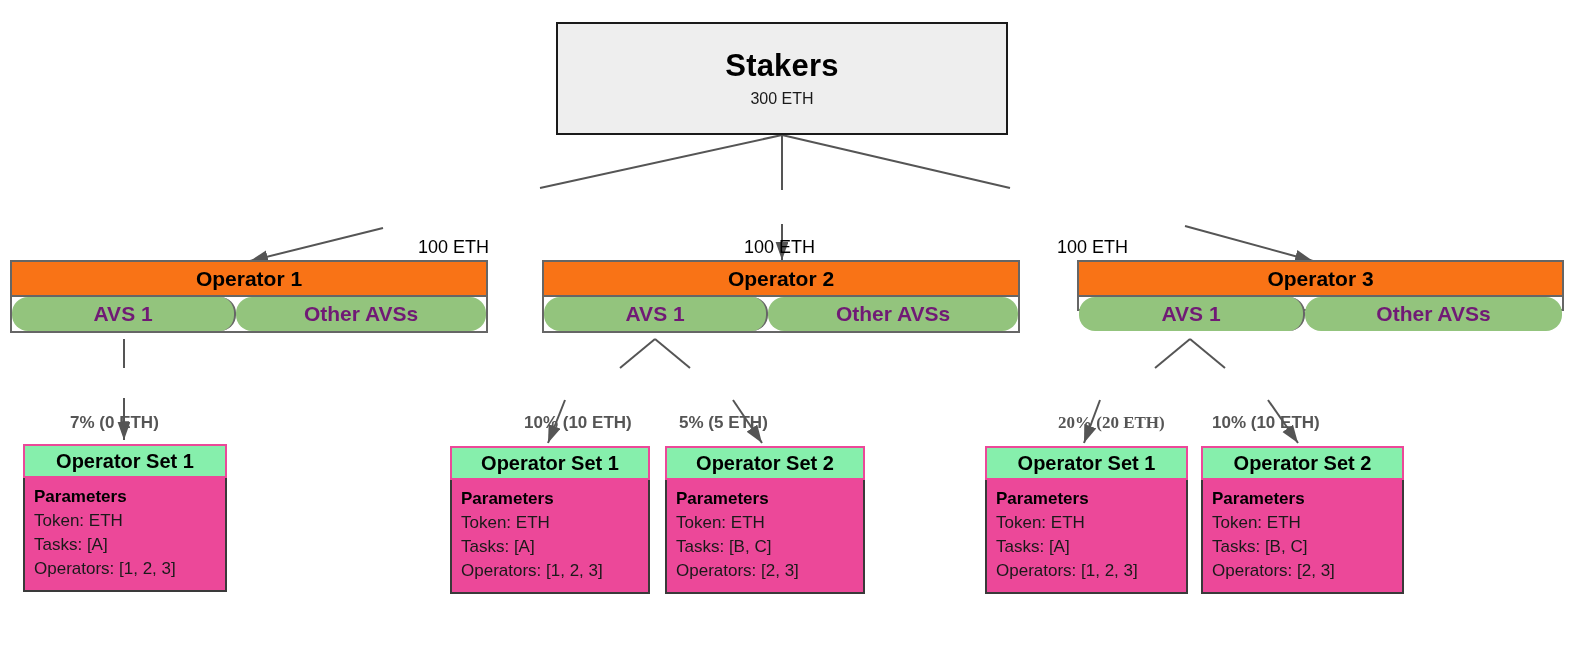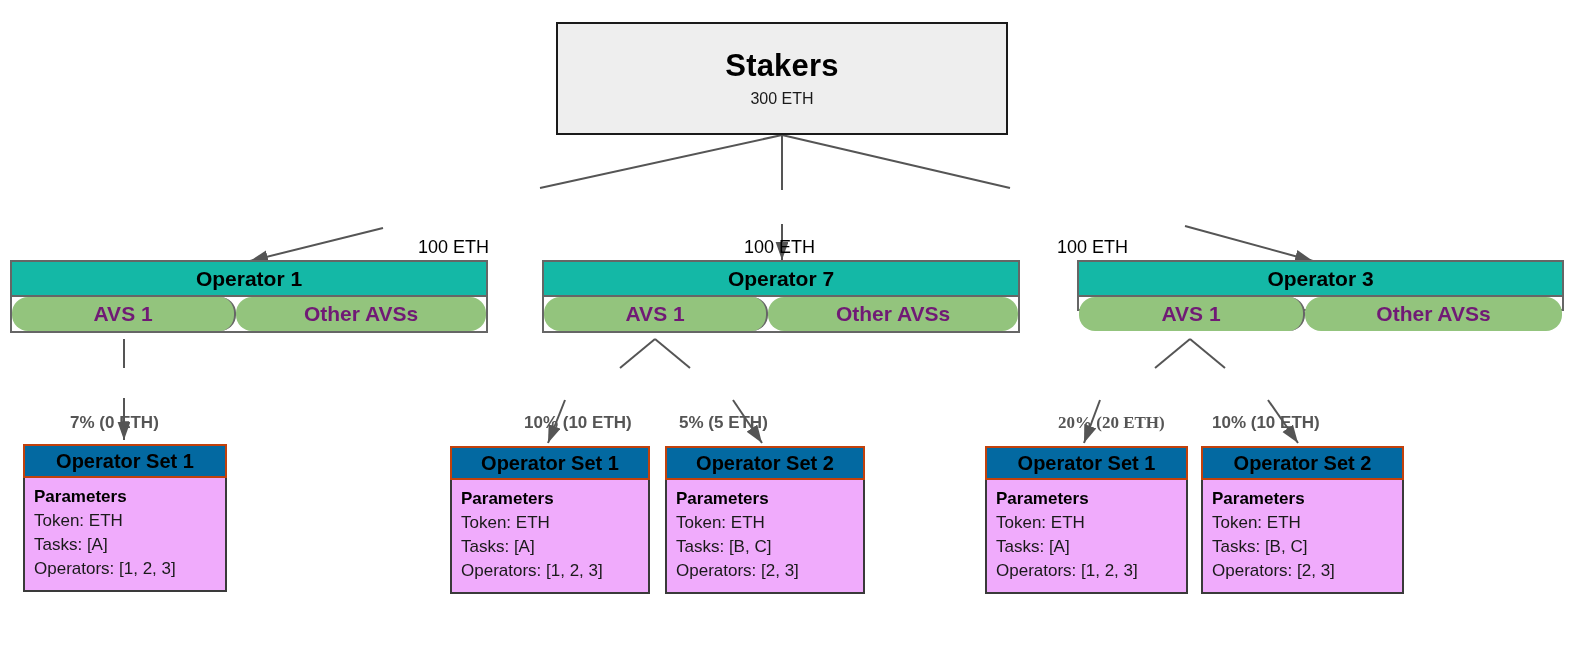--- a/index.html
+++ b/index.html
@@ -57,21 +57,21 @@
   }
 
   
   .operator-box {
     position: absolute;
     box-sizing: border-box;
     border: 2px solid #666666;
   }
   .operator-header {
     height: 35px;
-    background: #14b8a6;
+    background: #f97316;
     border-bottom: 2px solid #666666;
     display: flex;
     align-items: center;
     justify-content: center;
     font-size: 21px;
     font-weight: bold;
     color: #000000;
     box-sizing: border-box;
   }
   .operator-avs-row {
@@ -95,35 +95,35 @@
   }
 
   
   .opset-box {
     position: absolute;
     box-sizing: border-box;
     background: #ffffff;
   }
   .opset-header {
     height: 34px;
-    background: #0369a1;
-    border: 2px solid #c2410c;
+    background: #86efac;
+    border: 2px solid #ec4899;
     box-sizing: border-box;
     display: flex;
     align-items: center;
     justify-content: center;
     font-size: 20px;
     font-weight: bold;
     color: #000000;
   }
   .opset-body {
     border: 2px solid #3a3a3a;
     border-top: none;
     box-sizing: border-box;
-    background: #f0abfc;
+    background: #ec4899;
     padding: 7px 7px 8px 9px;
   }
   .opset-params-title {
     font-size: 17px;
     font-weight: bold;
     color: #000000;
     line-height: 1.42;
   }
   .opset-param {
     font-size: 17px;
@@ -222,21 +222,21 @@
     <div class="opset-header">Operator Set 1</div>
     <div class="opset-body">
       <div class="opset-params-title">Parameters</div>
       <div class="opset-param">Token: ETH</div>
       <div class="opset-param">Tasks: [A]</div>
       <div class="opset-param">Operators: [1, 2, 3]</div>
     </div>
   </div>
 
   <div class="operator-box" style="left:542px; top:260px; width:478px; height:73px;">
-    <div class="operator-header">Operator 7</div>
+    <div class="operator-header">Operator 2</div>
     <div class="operator-avs-row">
       <div class="avs-cell left" style="width:47.3%;">AVS 1</div>
       <div class="avs-cell" style="width:52.7%;">Other AVSs</div>
     </div>
   </div>
 
   <div class="edge-label pct" style="left:524px; top:374px;">10% (10 ETH)</div>
   <div class="edge-label pct" style="left:679px; top:374px;">5% (5 ETH)</div>
 
   <div class="opset-box" style="left:450px; top:446px; width:200px;">

